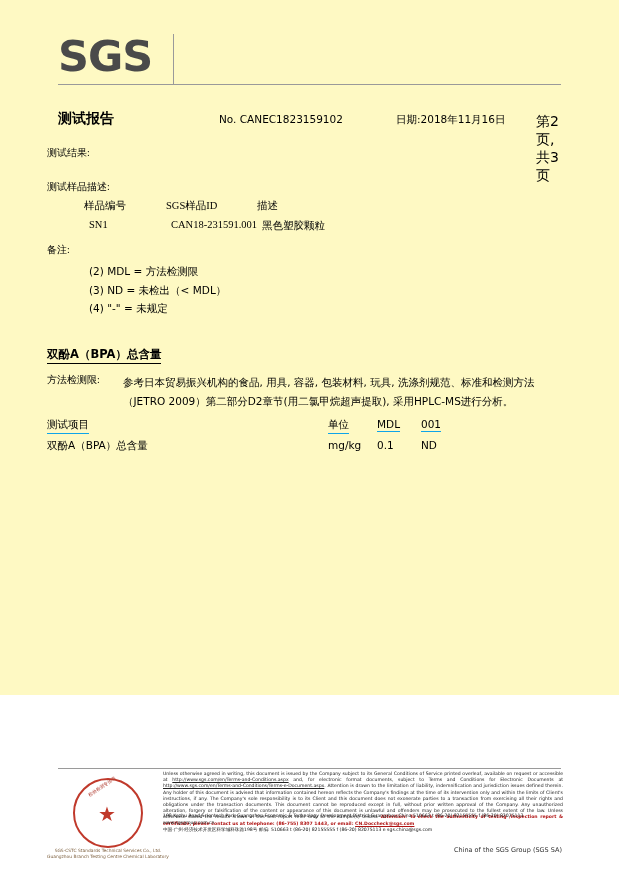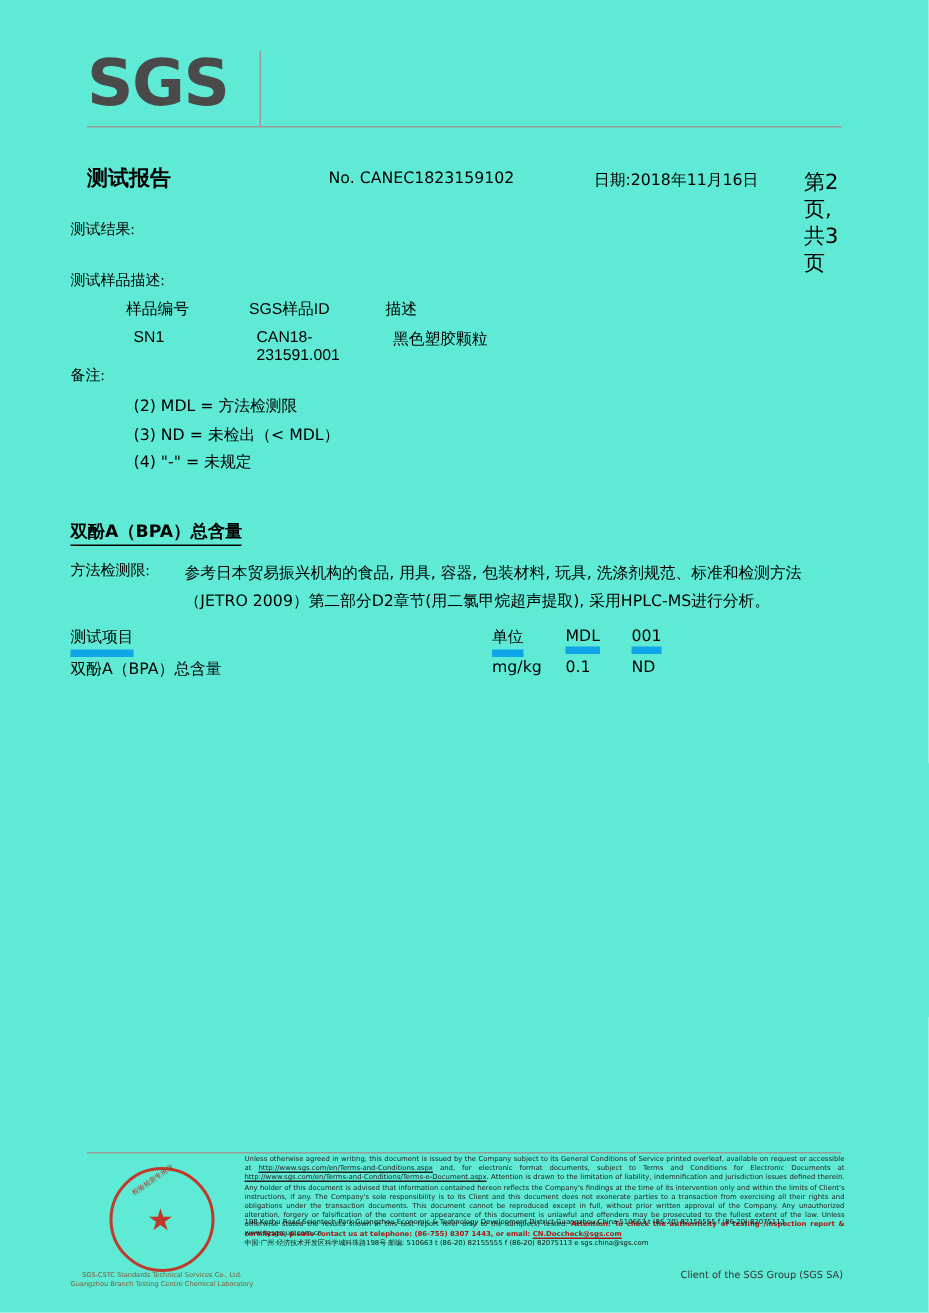--- a/index.html
+++ b/index.html
@@ -12,22 +12,22 @@
     height: 875px;
     font-family: "Liberation Sans", sans-serif;
     color: #000;
     position: relative;
     overflow: hidden;
   }
   .page {
     position: absolute;
     left: 0; top: 0;
     width: 619px;
-    height: 875px;
-    background: #5eead4;
+    height: 695px;
+    background: #fef9c3;
   }
 
   
   .logo-wrap {
     position: absolute;
     left: 58px;
     top: 34px;
     width: 120px;
     height: 48px;
   }
@@ -106,21 +106,21 @@
   #remark-label { left: 47px; top: 243px; }
   #method-label { left: 47px; top: 373px; }
 
   
   .tbl-sample {
     position: absolute;
     left: 80px;
     top: 199px;
     width: 400px;
     font-size: 10.5px;
-    font-family: Liberation Sans, sans-serif;
+    font-family: Liberation Serif, serif;
   }
   .tbl-sample .hdr span,
   .tbl-sample .row span {
     display: inline-block;
     vertical-align: top;
   }
   .col-a { width: 82px; }
   .col-b { width: 91px; }
   .col-c { width: 180px; }
   .tbl-sample .hdr { margin-bottom: 6px; }
@@ -171,21 +171,21 @@
     font-size: 10.5px;
     font-family: "DejaVu Sans", sans-serif;
   }
   .res-head {
     position: relative;
     height: 17px;
   }
   .res-head .th {
     position: absolute;
     top: 0;
-    border-bottom: 5px solid #0ea5e9;
+    border-bottom: 1px solid #0ea5e9;
     padding-bottom: 1px;
   }
   .res-row {
     position: relative;
     height: 17px;
     margin-top: 4px;
   }
   .res-row .td {
     position: absolute;
     top: 0;
@@ -362,14 +362,14 @@
   </div>
 
   <div class="legal">
     <span>Unless otherwise agreed in writing, this document is issued by the Company subject to its General Conditions of Service printed overleaf, available on request or accessible at <u>http://www.sgs.com/en/Terms-and-Conditions.aspx</u> and, for electronic format documents, subject to Terms and Conditions for Electronic Documents at <u>http://www.sgs.com/en/Terms-and-Conditions/Terms-e-Document.aspx</u>. Attention is drawn to the limitation of liability, indemnification and jurisdiction issues defined therein. Any holder of this document is advised that information contained hereon reflects the Company's findings at the time of its intervention only and within the limits of Client's instructions, if any. The Company's sole responsibility is to its Client and this document does not exonerate parties to a transaction from exercising all their rights and obligations under the transaction documents. This document cannot be reproduced except in full, without prior written approval of the Company. Any unauthorized alteration, forgery or falsification of the content or appearance of this document is unlawful and offenders may be prosecuted to the fullest extent of the law. Unless otherwise stated the results shown in this test report refer only to the sample(s) tested.</span>
     <span class="red">Attention: To check the authenticity of testing /inspection report &amp; certificate, please contact us at telephone: (86-755) 8307 1443, or email: <u>CN.Doccheck@sgs.com</u></span>
   </div>
 
   <div class="addr-line" id="addr-en">198 Kezhu Road,Scientech Park Guangzhou Economic &amp; Technology Development District,Guangzhou,China  510663   t (86-20) 82155555   f (86-20) 82075113   www.sgsgroup.com.cn</div>
   <div class="addr-line" id="addr-cn">中国·广州·经济技术开发区科学城科珠路198号                                                    邮编: 510663    t (86-20) 82155555    f (86-20) 82075113    e sgs.china@sgs.com</div>
 
-  <div class="member">Client of the SGS Group (SGS SA)</div>
+  <div class="member">China of the SGS Group (SGS SA)</div>
 </div>
 
 </body></html>

